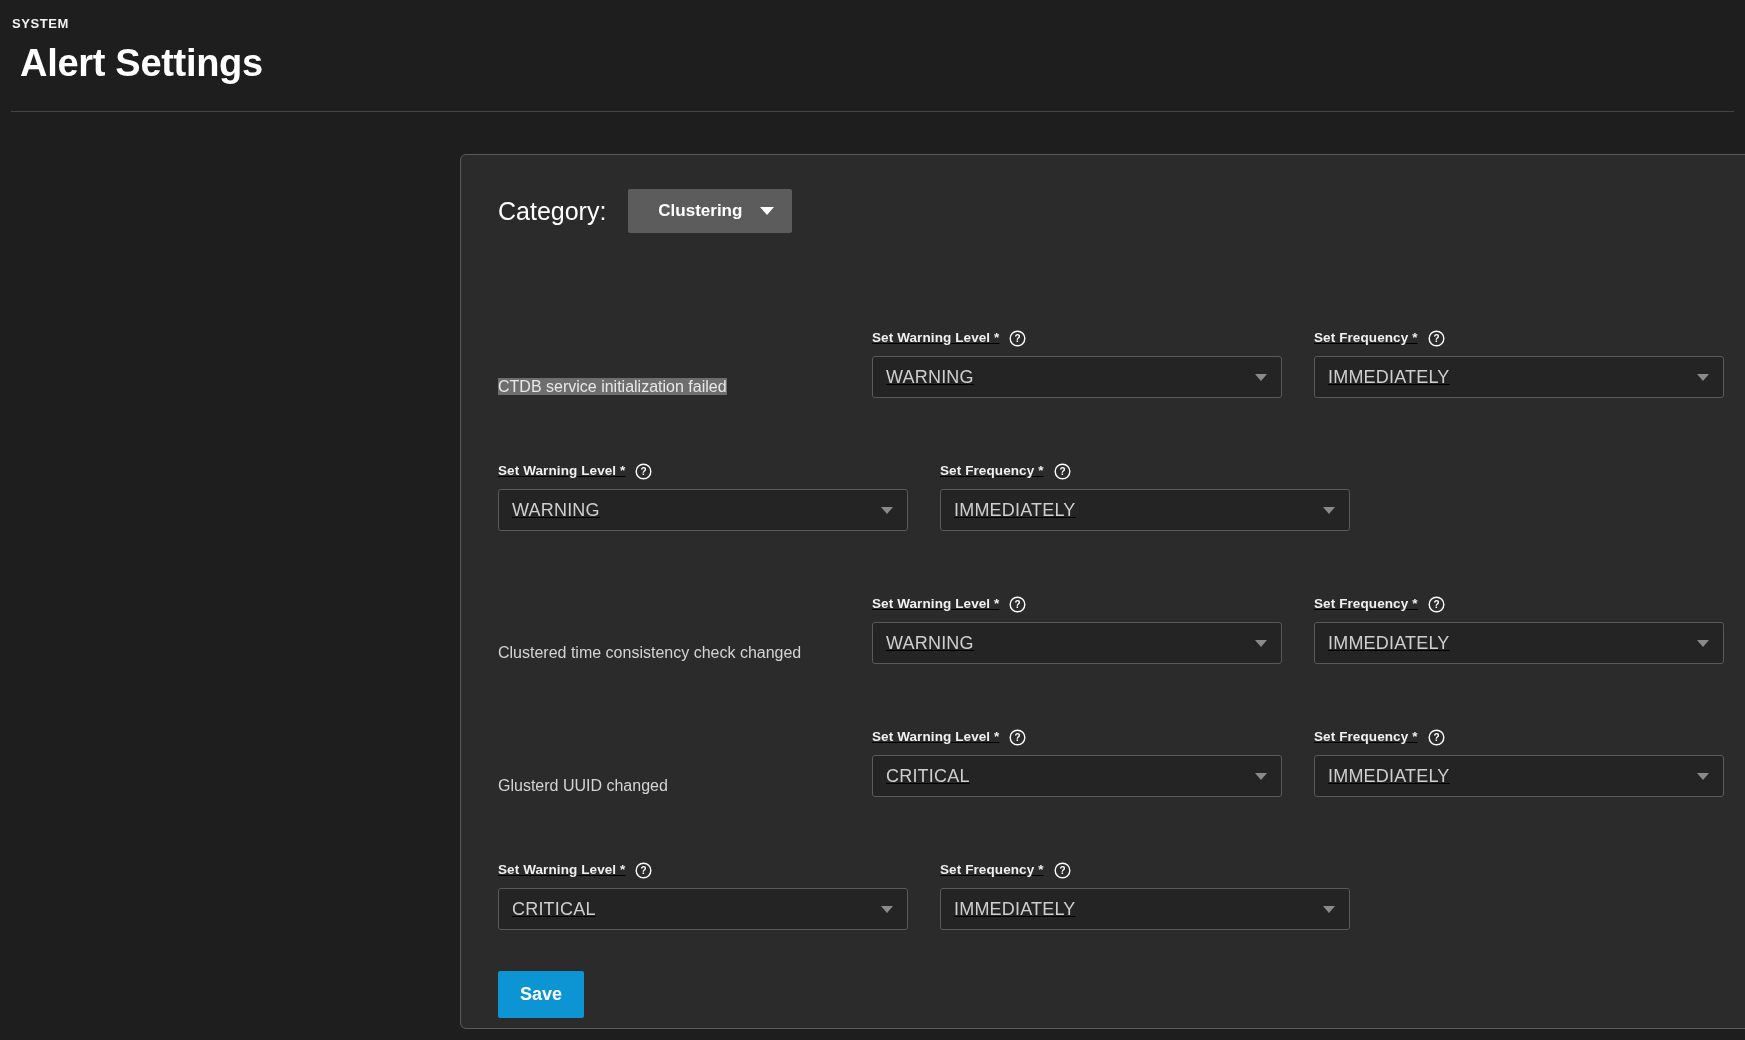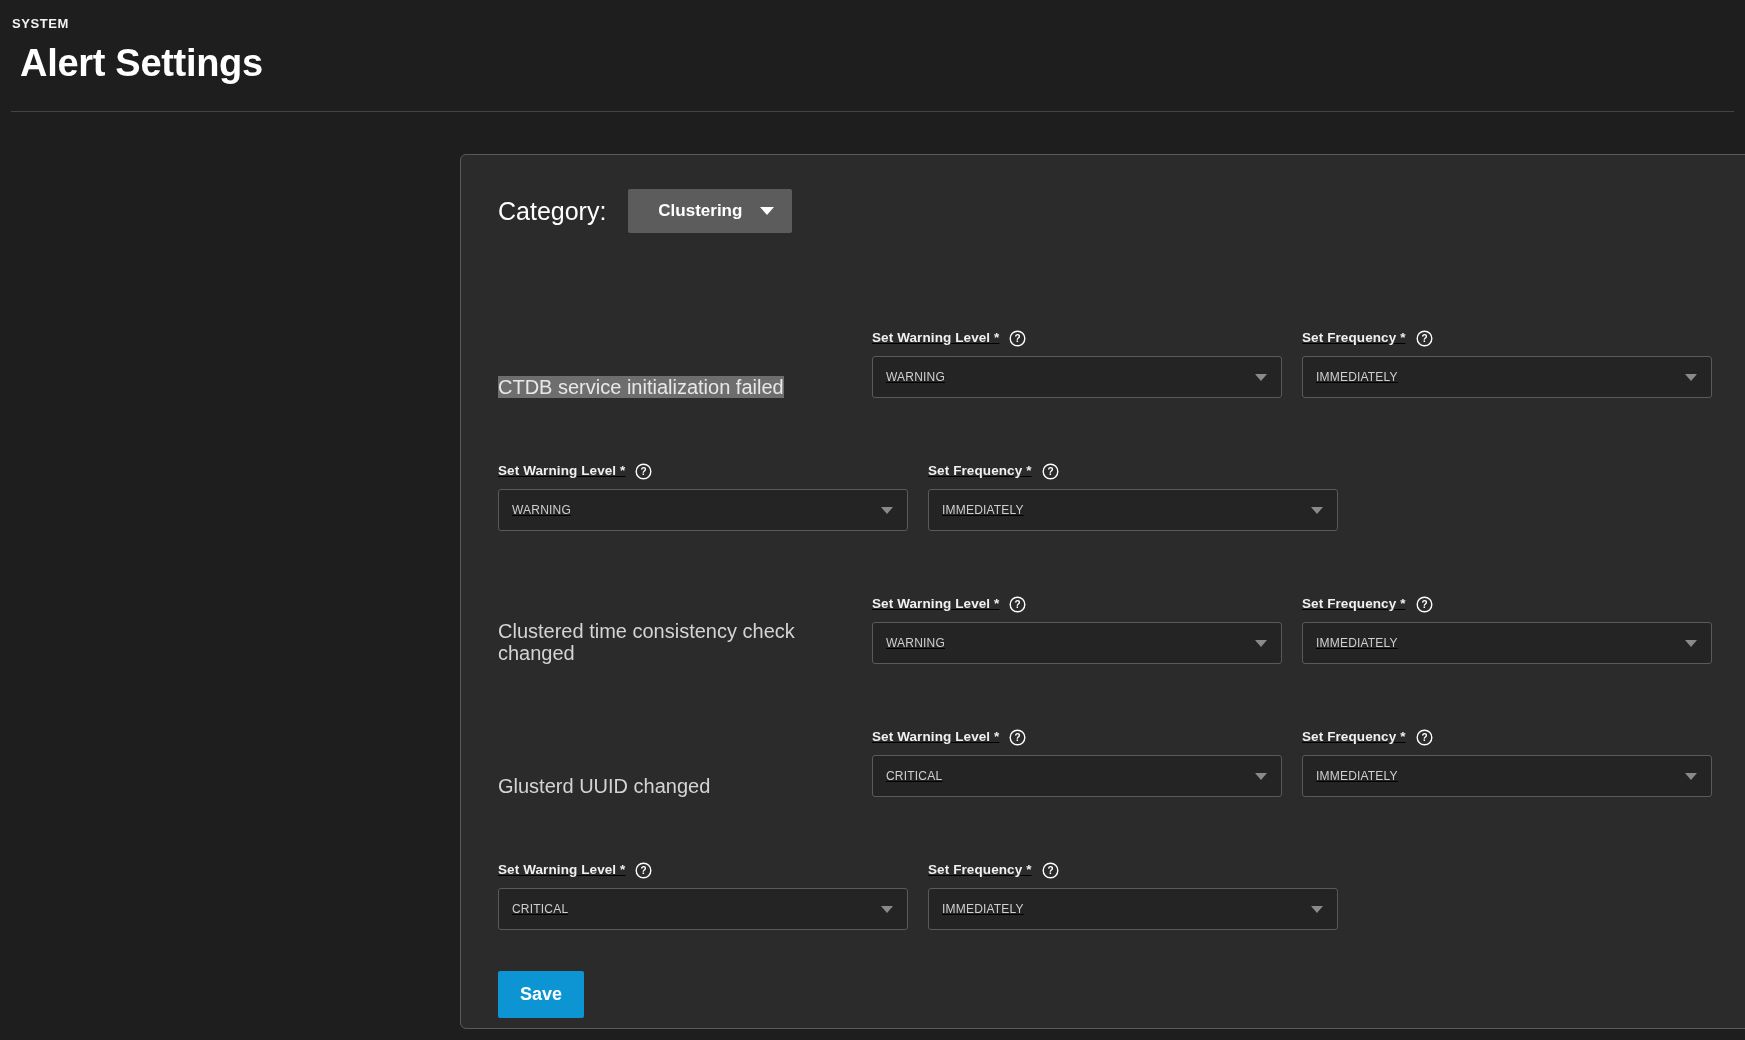--- a/index.html
+++ b/index.html
@@ -106,36 +106,36 @@
     align-items: flex-end;
     height: 133px;
   }
   .alert-name-cell {
     width: 374px;
     flex: 0 0 374px;
     padding-bottom: 16px;
   }
   .alert-name {
     color: #d4d4d4;
-    font-size: 20px;
+    font-size: 16px;
     line-height: 22px;
     display: inline;
   }
   .alert-name.selected {
     background: #6e6e6e;
     color: #e8e8e8;
   }
 
   .field-cell {
     flex: 0 0 410px;
     width: 410px;
     padding-bottom: 16px;
     text-decoration: underline;
   }
-  .field-cell.freq { margin-left: 20px; }
+  .field-cell.freq { margin-left: 32px; }
 
   .field-label-line {
     display: flex;
     align-items: center;
     margin-bottom: 9px;
     height: 18px;
   }
   .field-label {
     color: #f0f0f0;
     font-size: 13.5px;
@@ -161,21 +161,21 @@
     border: 1px solid #5a5a5a;
     border-radius: 3px;
     display: flex;
     align-items: center;
     justify-content: space-between;
     padding: 0 14px 0 13px;
     cursor: pointer;
   }
   .select-value {
     color: #cfcfcf;
-    font-size: 12px;
+    font-size: 18px;
     line-height: 20px;
     letter-spacing: 0.2px;
   }
   .caret-small {
     width: 0; height: 0;
     border-left: 6px solid transparent;
     border-right: 6px solid transparent;
     border-top: 7px solid #8a8a8a;
   }
 

